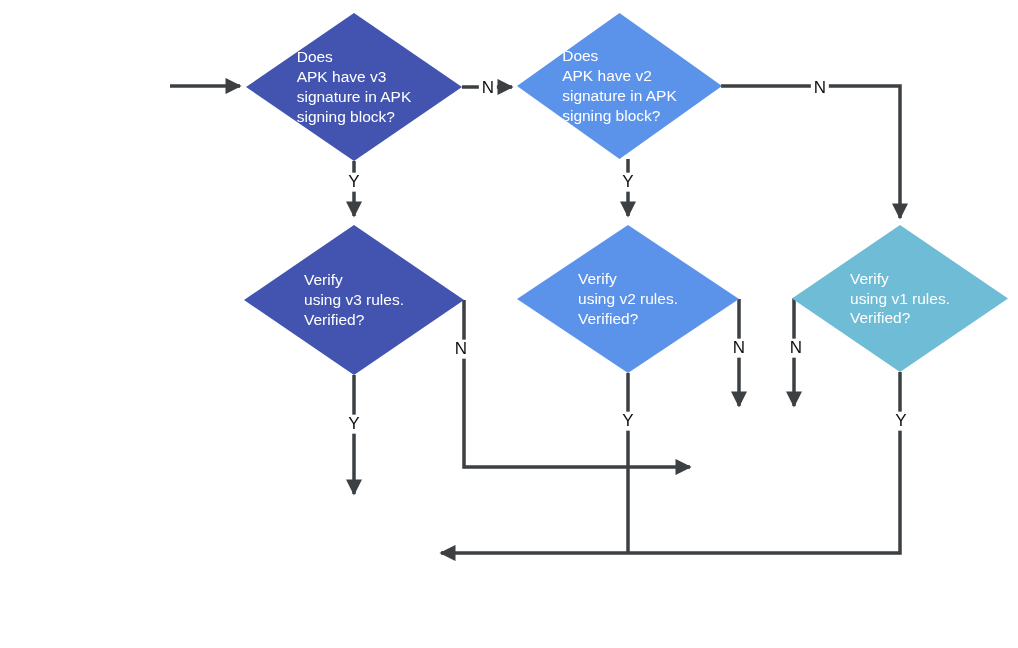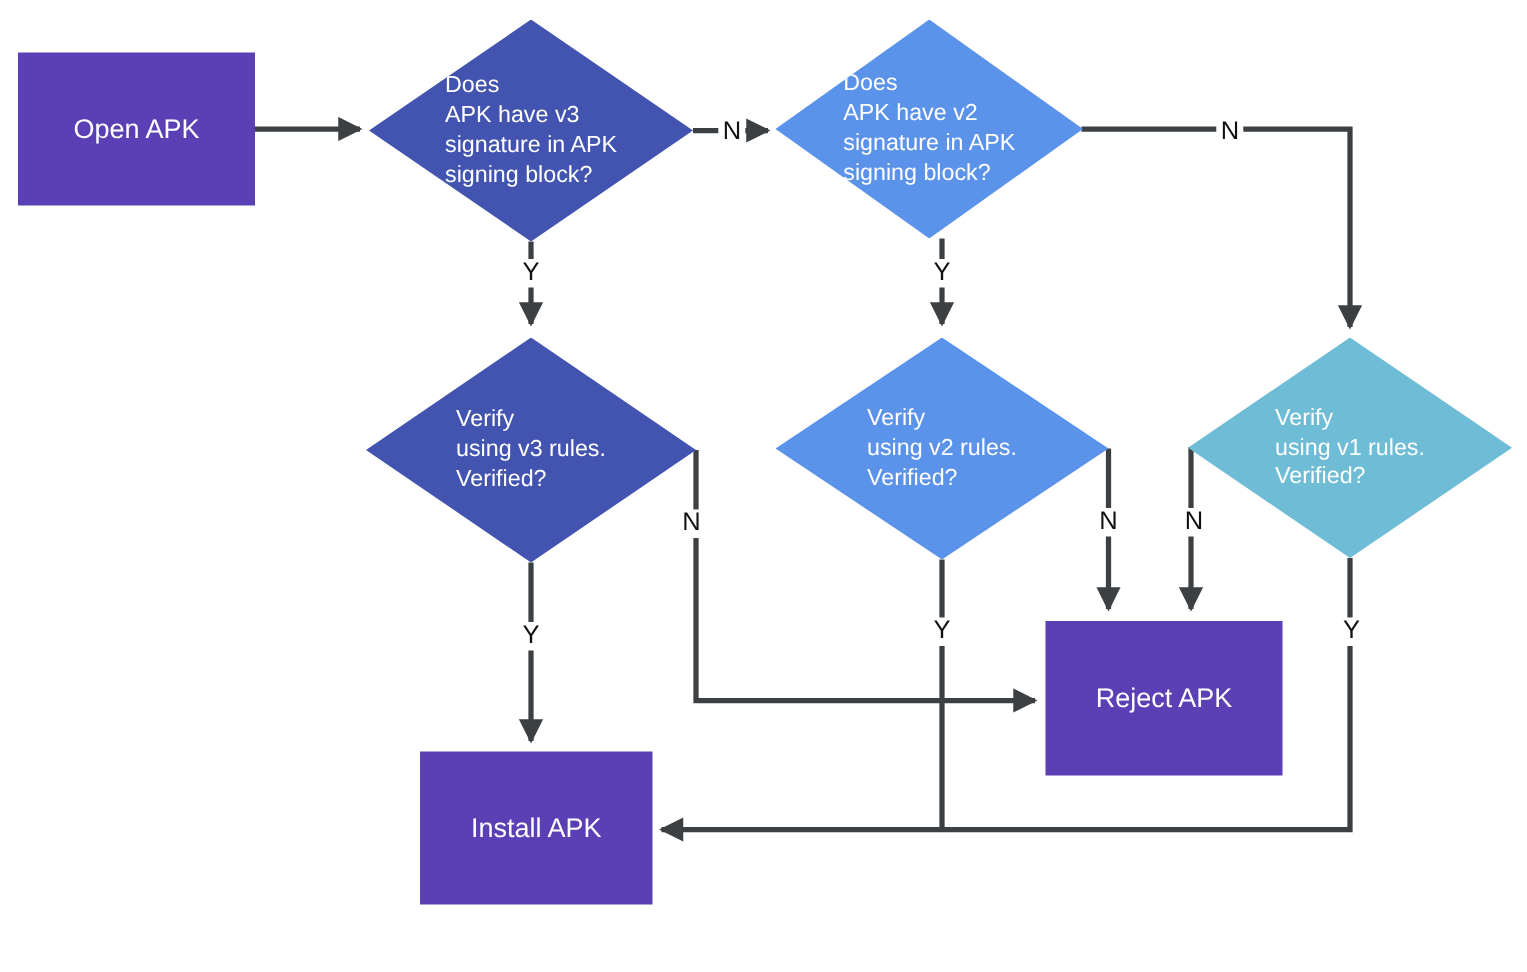--- a/index.html
+++ b/index.html
@@ -66,21 +66,20 @@
     <path d="M354,161 L354,216" marker-end="url(#arrow)"></path>
     <path d="M628,159 L628,216" marker-end="url(#arrow)"></path>
     <path d="M354,375 L354,494" marker-end="url(#arrow)"></path>
     <path d="M464,300 L464,467 L690,467" marker-end="url(#arrow)"></path>
     <path d="M739,299 L739,406" marker-end="url(#arrow)"></path>
     <path d="M794,298 L794,406" marker-end="url(#arrow)"></path>
     <path d="M628,373 L628,553"></path>
     <path d="M900,372 L900,553 L441,553" marker-end="url(#arrow)"></path>
   </svg>
 
-  <div class="node rect" style="left:12px; top:35px; width:158px; height:102px;">Open APK</div>
 
   <div class="node diamond d-indigo" style="left:246px; top:13px; width:216px; height:148px;">Does
 APK have v3
 signature in APK
 signing block?</div>
 
   <div class="node diamond d-blue" style="left:517px; top:13px; width:205px; height:146px;">Does
 APK have v2
 signature in APK
 signing block?</div>
@@ -90,23 +89,21 @@
 Verified?</div>
 
   <div class="node diamond d-blue" style="left:517px; top:225px; width:222px; height:148px;">Verify
 using v2 rules.
 Verified?</div>
 
   <div class="node diamond d-teal" style="left:792px; top:225px; width:216px; height:147px;">Verify
 using v1 rules.
 Verified?</div>
 
-  <div class="node rect" style="left:280px; top:501px; width:155px; height:102px;">Install APK</div>
 
-  <div class="node rect" style="left:697px; top:414px; width:158px; height:103px;">Reject APK</div>
 
   <span class="edge-label" style="left:488px; top:88px;">N</span>
   <span class="edge-label" style="left:354px; top:182px;">Y</span>
   <span class="edge-label" style="left:820px; top:88px;">N</span>
   <span class="edge-label" style="left:628px; top:182px;">Y</span>
   <span class="edge-label" style="left:354px; top:424px;">Y</span>
   <span class="edge-label" style="left:461px; top:349px;">N</span>
   <span class="edge-label" style="left:739px; top:348px;">N</span>
   <span class="edge-label" style="left:628px; top:421px;">Y</span>
   <span class="edge-label" style="left:796px; top:348px;">N</span>

